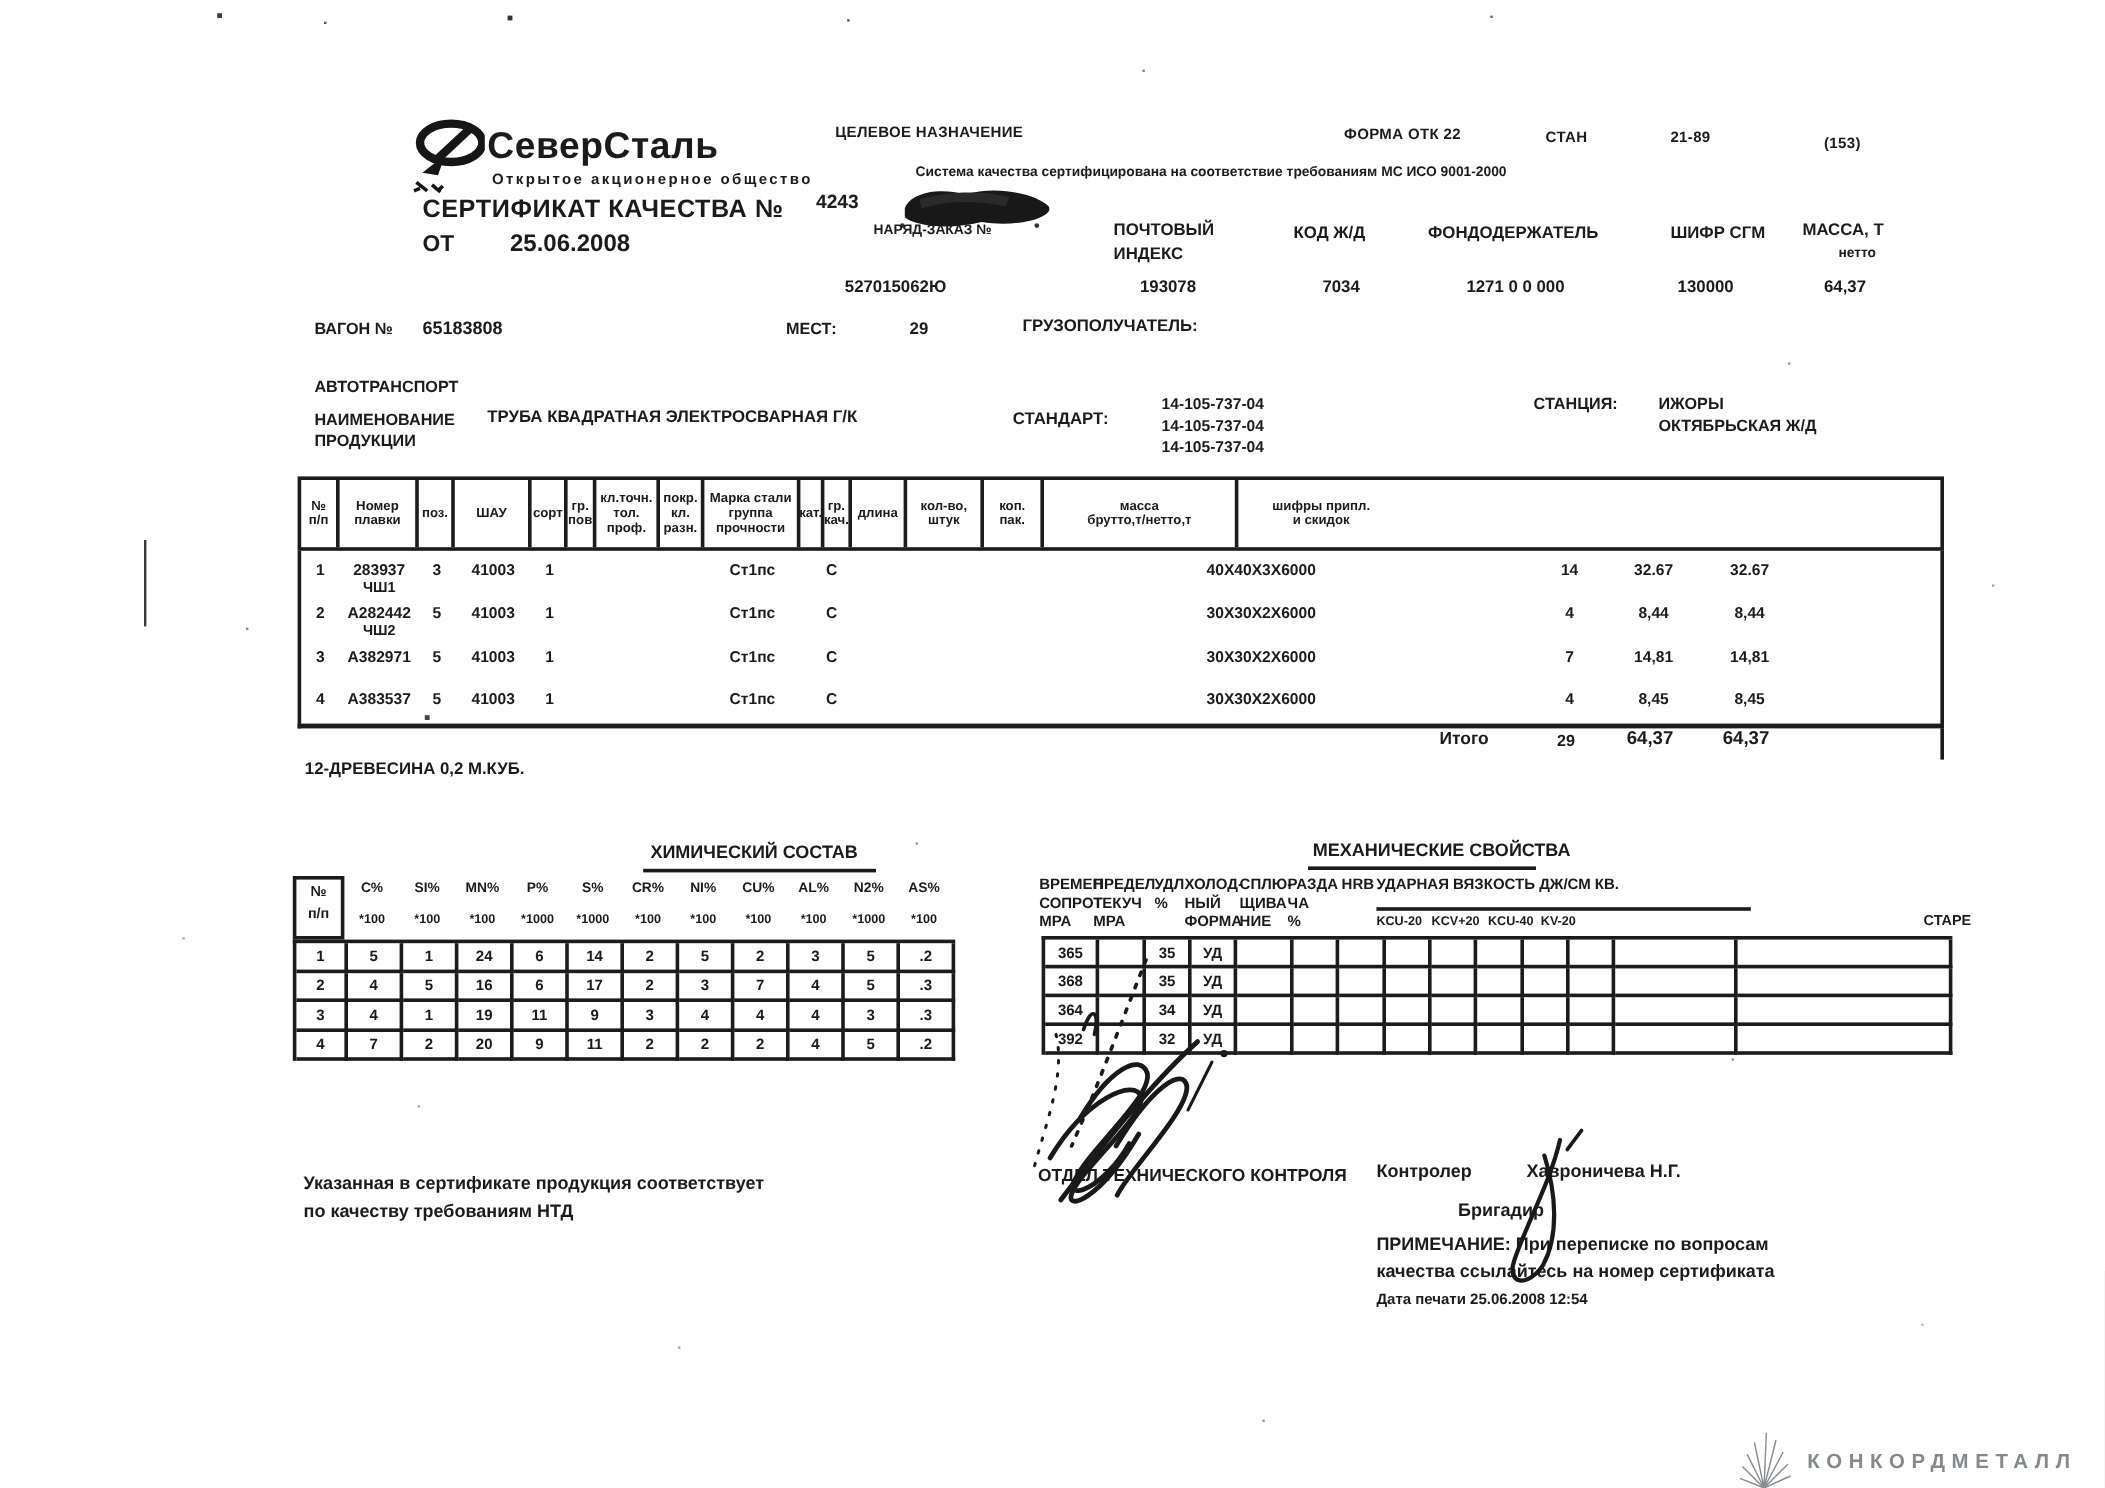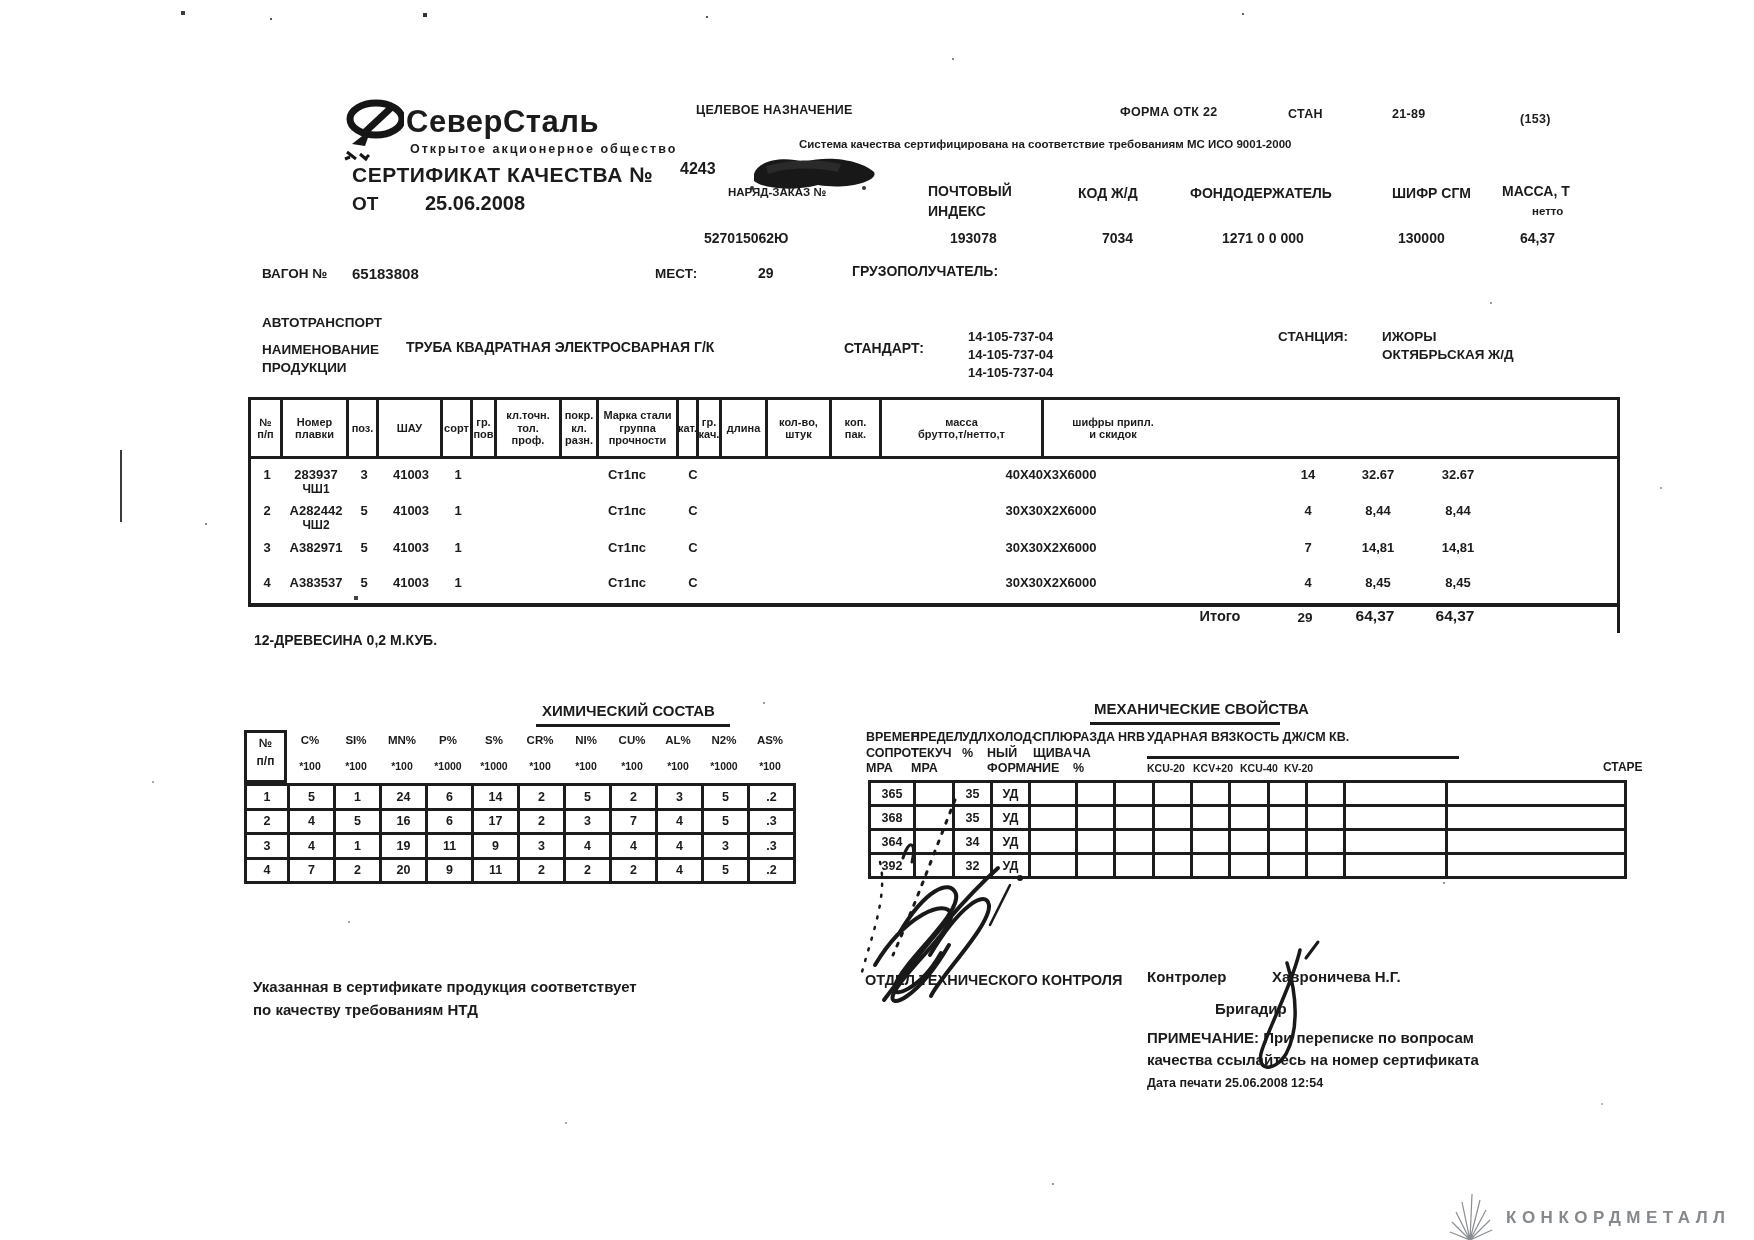--- a/index.html
+++ b/index.html
@@ -73,21 +73,21 @@
   <div class="abs" style="left:410px;top:142px;font-size:12.5px;letter-spacing:2px;">Открытое акционерное общество</div>
   <div class="abs" style="left:352px;top:163px;font-size:21px;letter-spacing:.5px;">СЕРТИФИКАТ КАЧЕСТВА №</div>
   <div class="abs" style="left:352px;top:193px;font-size:19px;">ОТ</div>
   <div class="abs" style="left:425px;top:192px;font-size:20px;">25.06.2008</div>
 
   <div class="abs lbl-sm" style="left:696px;top:103px;">ЦЕЛЕВОЕ НАЗНАЧЕНИЕ</div>
   <div class="abs lbl-sm" style="left:1120px;top:105px;">ФОРМА ОТК 22</div>
   <div class="abs lbl-sm" style="left:1288px;top:107px;">СТАН</div>
   <div class="abs lbl-sm" style="left:1392px;top:107px;">21-89</div>
   <div class="abs lbl-sm" style="left:1520px;top:112px;">(153)</div>
-  <div class="abs" style="left:799px;top:138px;font-size:11.5px;font-weight:700;">Система качества сертифицирована на соответствие требованиям МС ИСО 9001-2000</div>
+  <div class="abs" style="left:763px;top:138px;font-size:11.5px;font-weight:700;">Система качества сертифицирована на соответствие требованиям МС ИСО 9001-2000</div>
 
   <div class="abs" style="left:680px;top:160px;font-size:16px;">4243</div>
   <svg class="abs" style="left:746px;top:152px;" width="135" height="42" viewBox="0 0 135 42">
     <path d="M8 22 C 12 8, 38 4, 58 10 C 86 2, 118 10, 128 20 C 133 29, 102 38, 72 33 C 44 40, 16 36, 8 29 Z" fill="#181818"></path>
     <path d="M20 14 C 40 8, 70 6, 95 12 L 92 20 C 65 14, 38 16, 22 22 Z" fill="#2a2a2a"></path>
     <circle cx="6" cy="36" r="2" fill="#333"></circle>
       <circle cx="118" cy="36" r="2" fill="#333"></circle>
   </svg>
   <div class="abs lbl-xs" style="left:728px;top:186px;">НАРЯД-ЗАКАЗ №</div>
 
@@ -126,21 +126,21 @@
   <div class="mt-head">
     <div class="hc" style="width:32px">№
 п/п</div>
     <div class="hc" style="width:66px">Номер
 плавки</div>
     <div class="hc" style="width:30px">поз.</div>
     <div class="hc" style="width:64px">ШАУ</div>
     <div class="hc" style="width:30px">сорт</div>
     <div class="hc" style="width:24px">гр.
 пов</div>
-    <div class="hc" style="width:65px">кл.точн.
+    <div class="hc" style="width:53px">кл.точн.
 тол.
 проф.</div>
     <div class="hc" style="width:37px">покр.
 кл.
 разн.</div>
     <div class="hc" style="width:80px">Марка стали
 группа
 прочности</div>
     <div class="hc" style="width:20px">кат.</div>
     <div class="hc" style="width:23px">гр.

